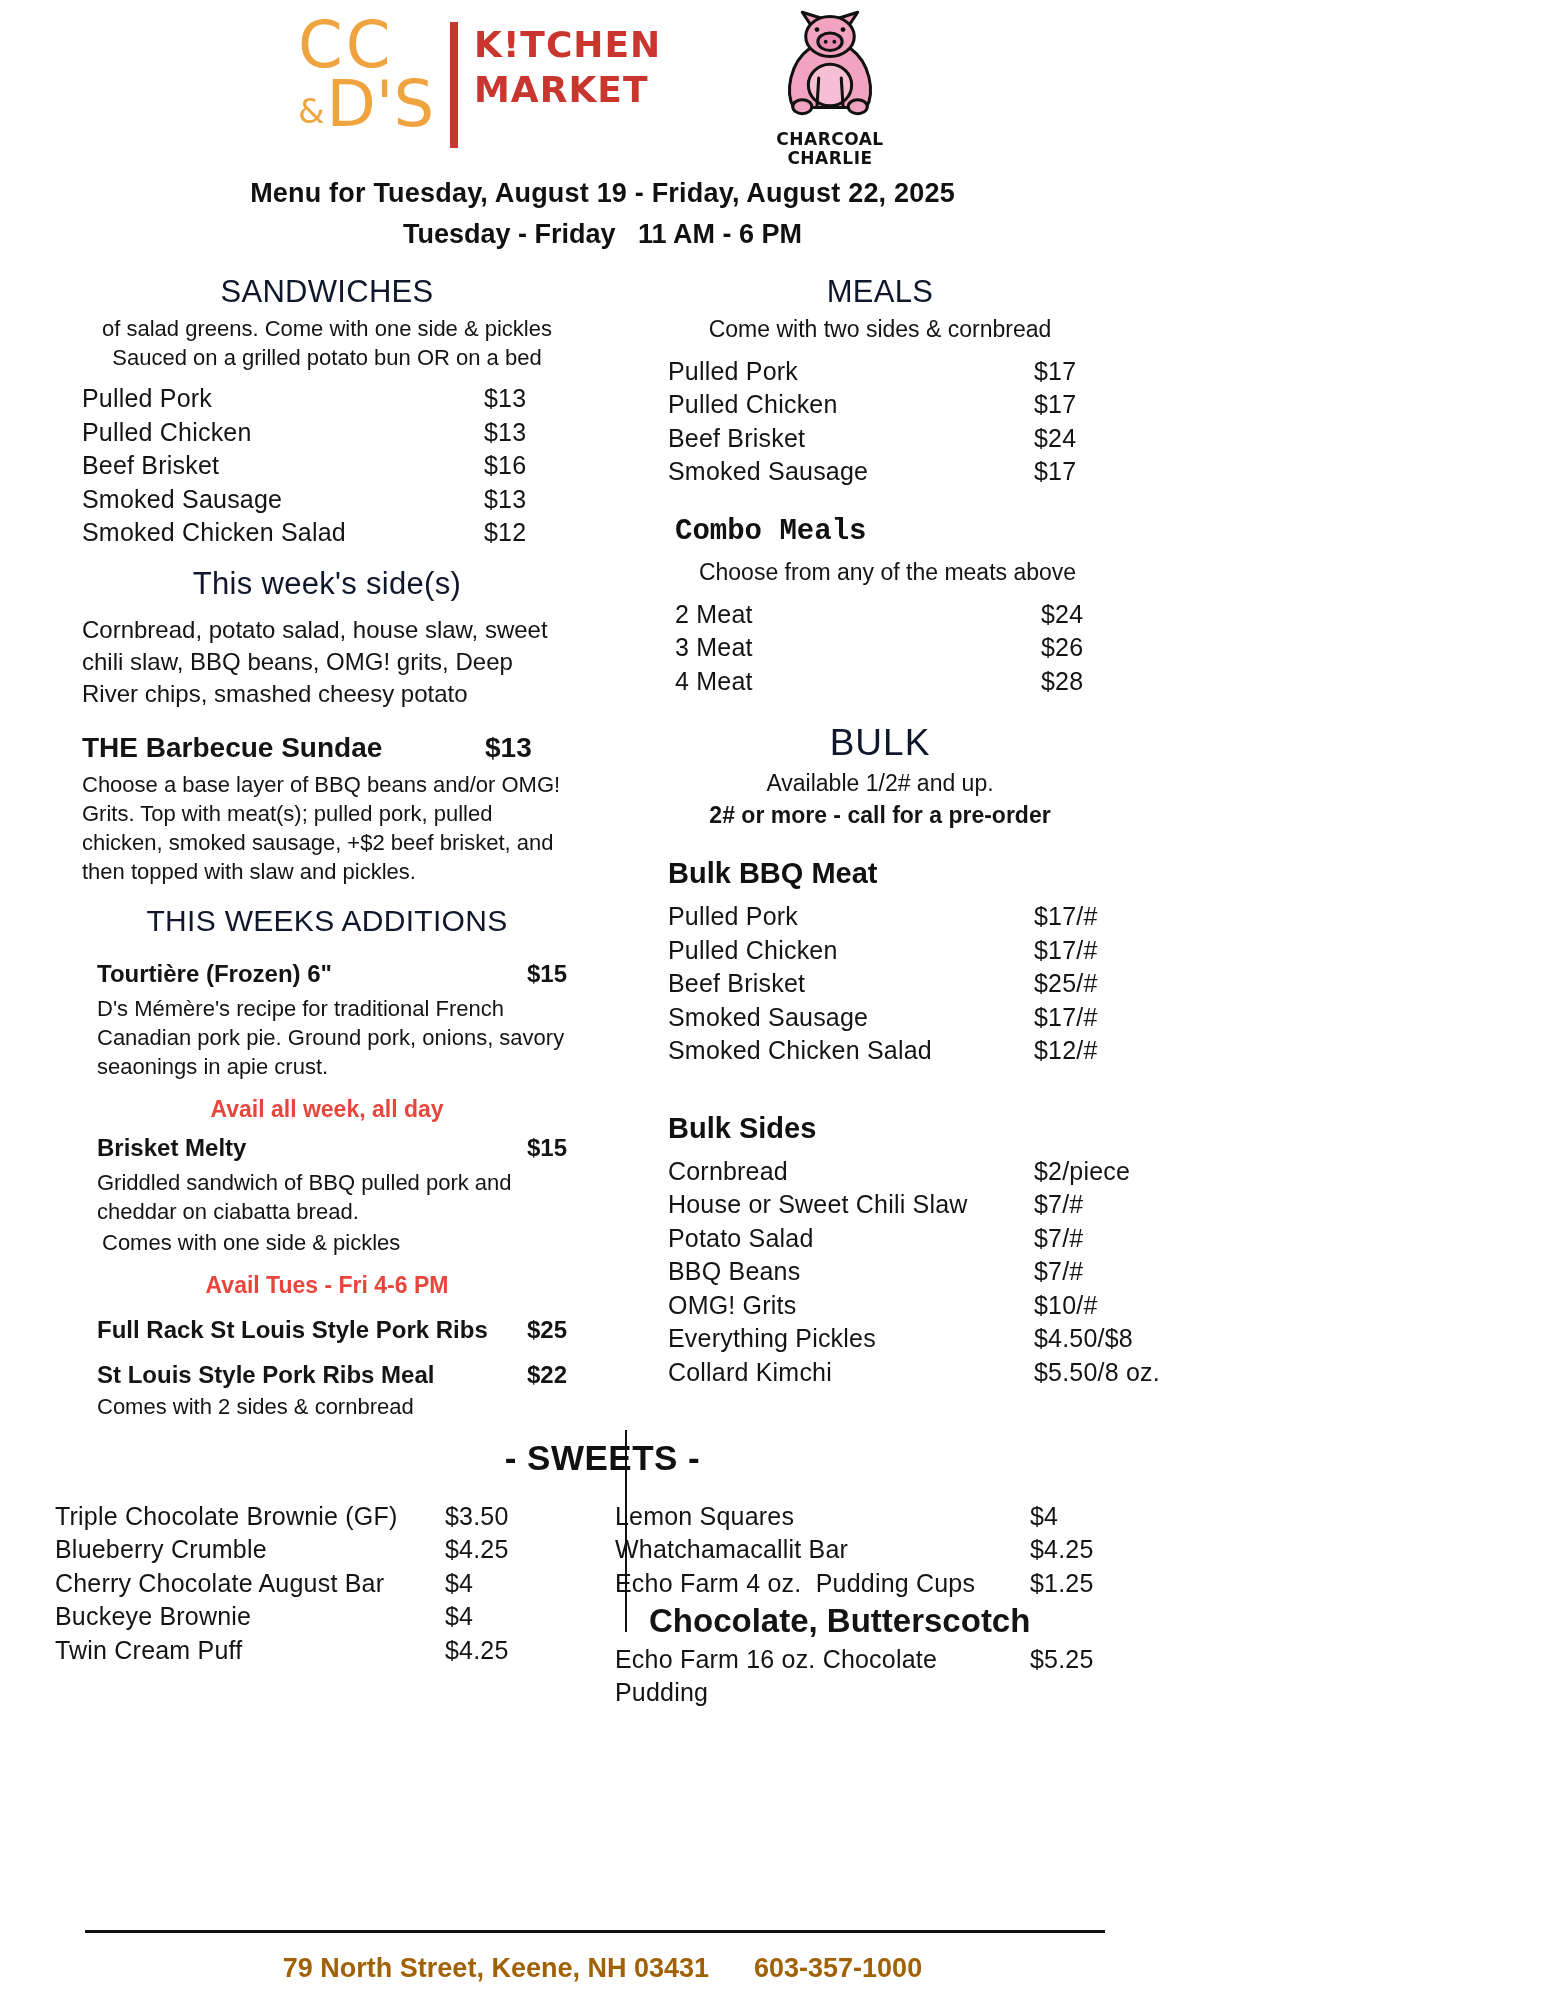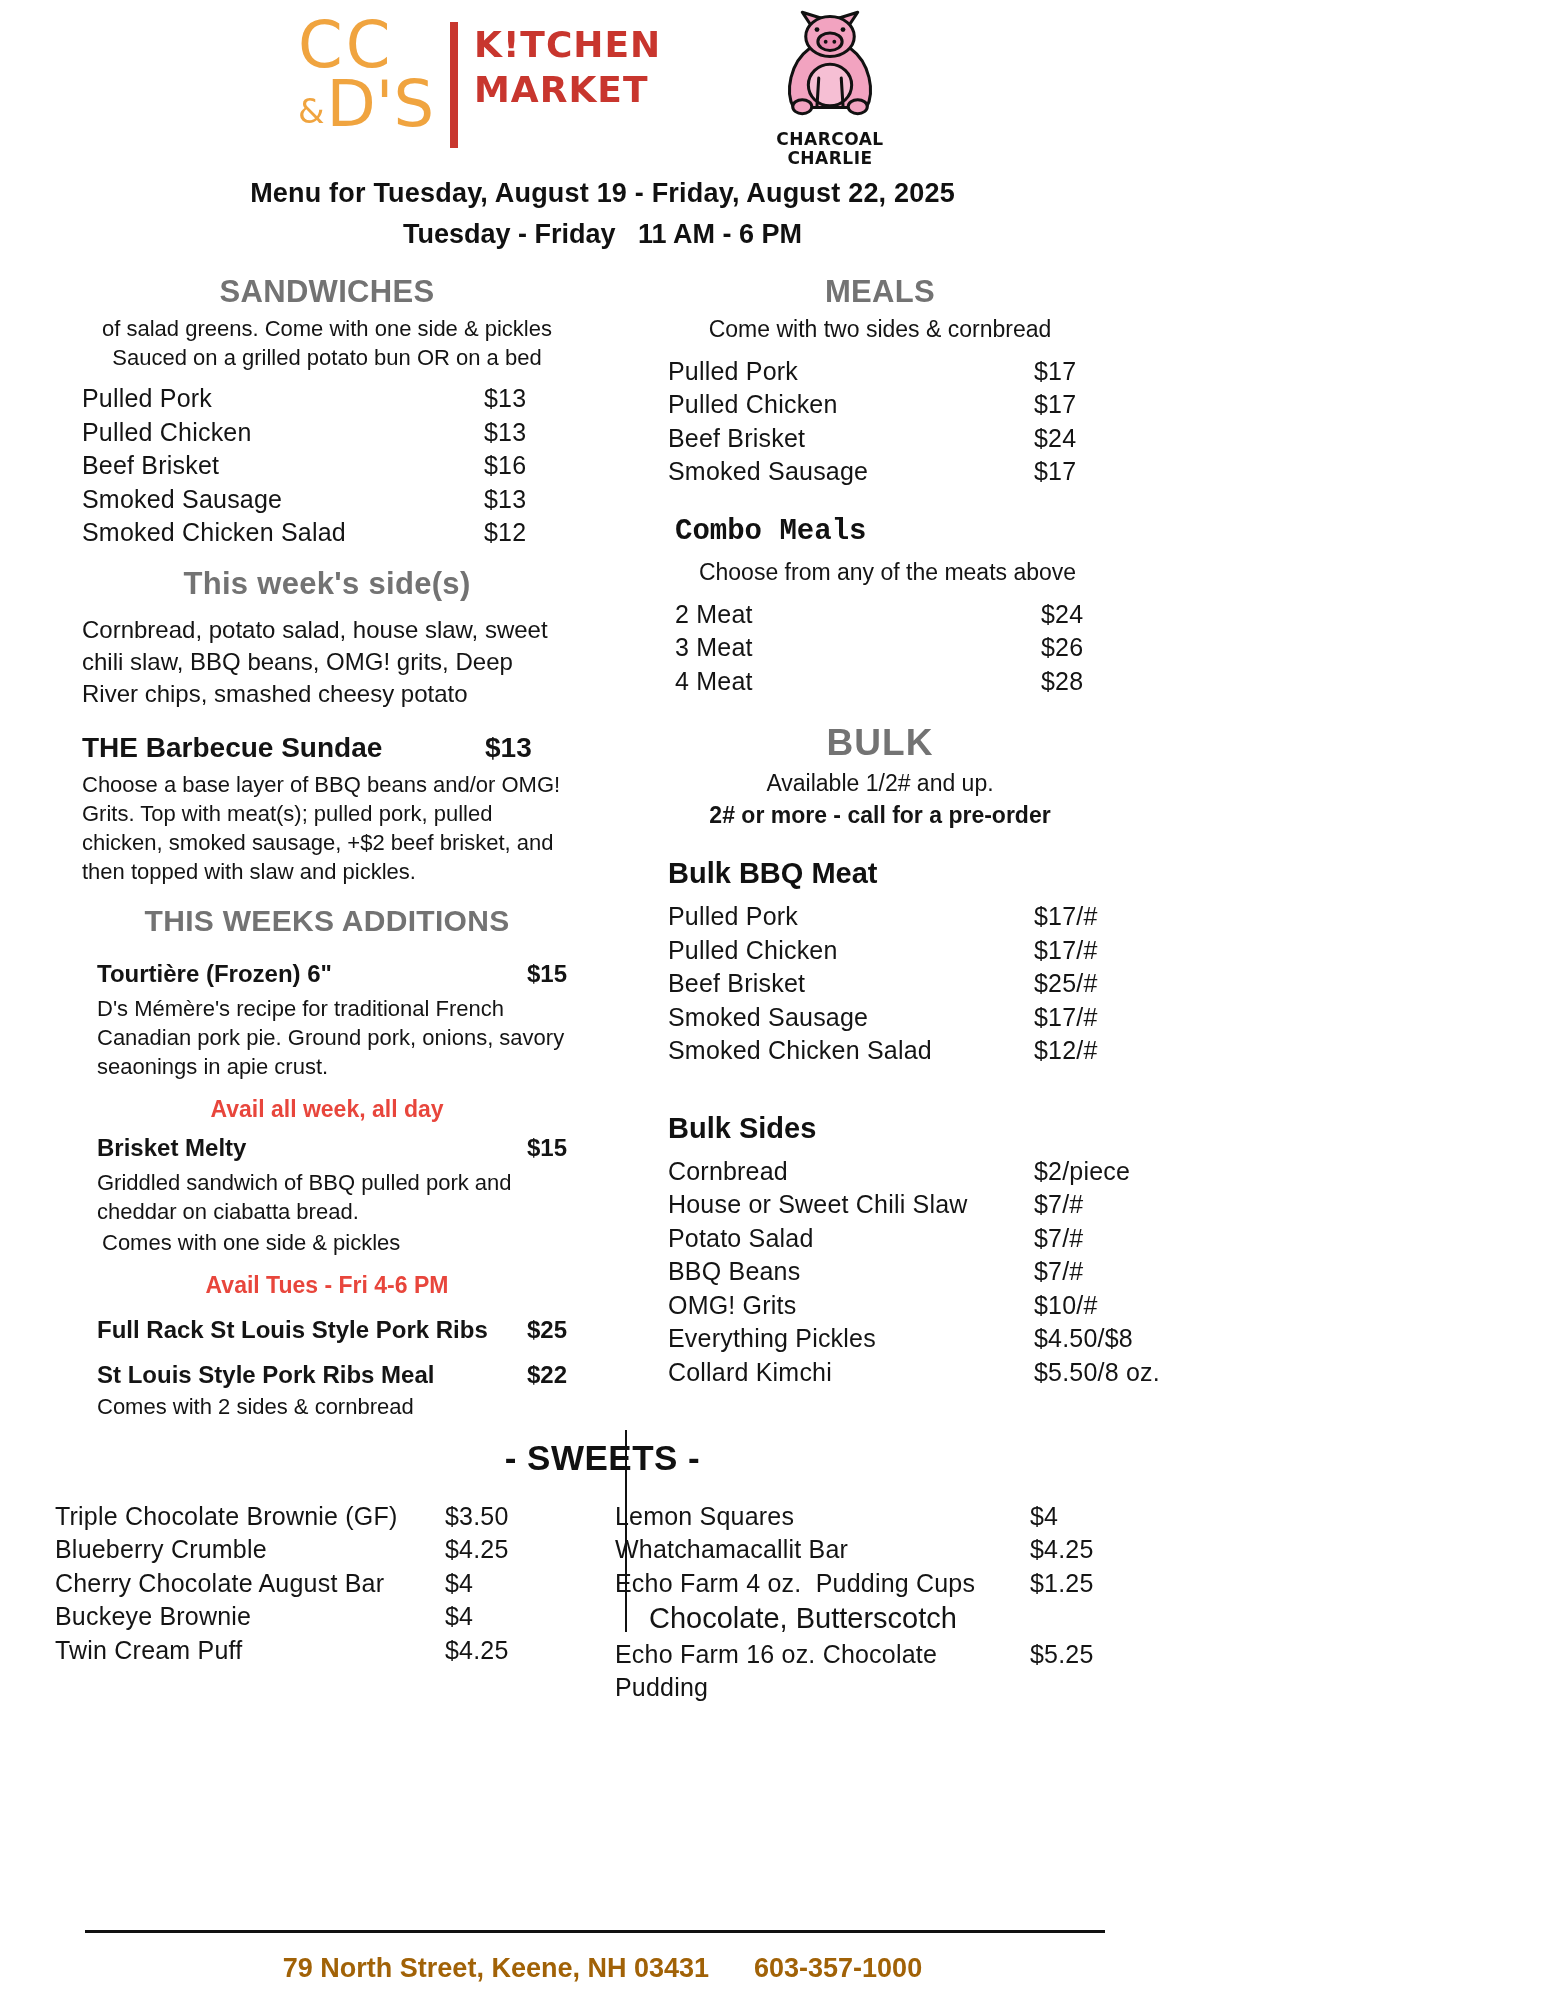--- a/index.html
+++ b/index.html
@@ -30,33 +30,33 @@
   .hours { width:1205px; text-align:center; font-size:27px; font-weight:bold;
            margin-top:10px; white-space:pre-wrap; color:#111; }
 
   
   .columns { display:grid; grid-template-columns:490px 440px; column-gap:88px;
              padding-left:82px; margin-top:24px; align-items:start; }
   .center { text-align:center; }
   .red { color:#E8463C; }
   .bold { font-weight:bold; }
 
-  .sec-title { font-size:31px; font-weight:bold; letter-spacing:0.3px; color:#737373; }
+  .sec-title { font-size:31px; font-weight:normal; letter-spacing:0.3px; color:#0f172a; }
   .sec-title-left { font-size:29px; font-weight:bold; margin-top:26px; padding-left:8px; color:#111; }
   .note { font-size:22px; line-height:1.3; margin-top:5px; }
   .col-right .note { font-size:23px; padding-left:8px; }
   .col-right .note.center { padding-left:0; }
 
   .menu-list { margin-top:10px; }
   .menu-row { display:flex; font-size:25px; line-height:1.34; letter-spacing:0.2px; white-space:nowrap; }
   .item-name { width:402px; flex-shrink:0; white-space:pre-wrap; }
   .col-right .menu-list { padding-left:8px; }
   .col-right .item-name { width:366px; }
   .combo-extra { padding-left:15px !important; }
-  .item-note { font-size:29px; line-height:1.3; padding-left:34px; }
+  .item-note { font-size:33px; line-height:1.3; padding-left:34px;font-weight:bold; }
 
   .para { font-size:24px; line-height:1.34; margin-top:12px; max-width:505px; }
   .sides-title { margin-top:16px; }
 
   .feature-row { display:flex; font-weight:bold; font-size:24px; white-space:nowrap; }
   .feature-name { width:430px; flex-shrink:0; white-space:pre-wrap; }
   .sundae-row { font-size:28px; margin-top:22px; }
   .sundae-row .feature-name { width:403px; }
   .desc { font-size:22px; line-height:1.32; margin-top:6px; max-width:472px; }
   .sundae-desc { max-width:480px; }

